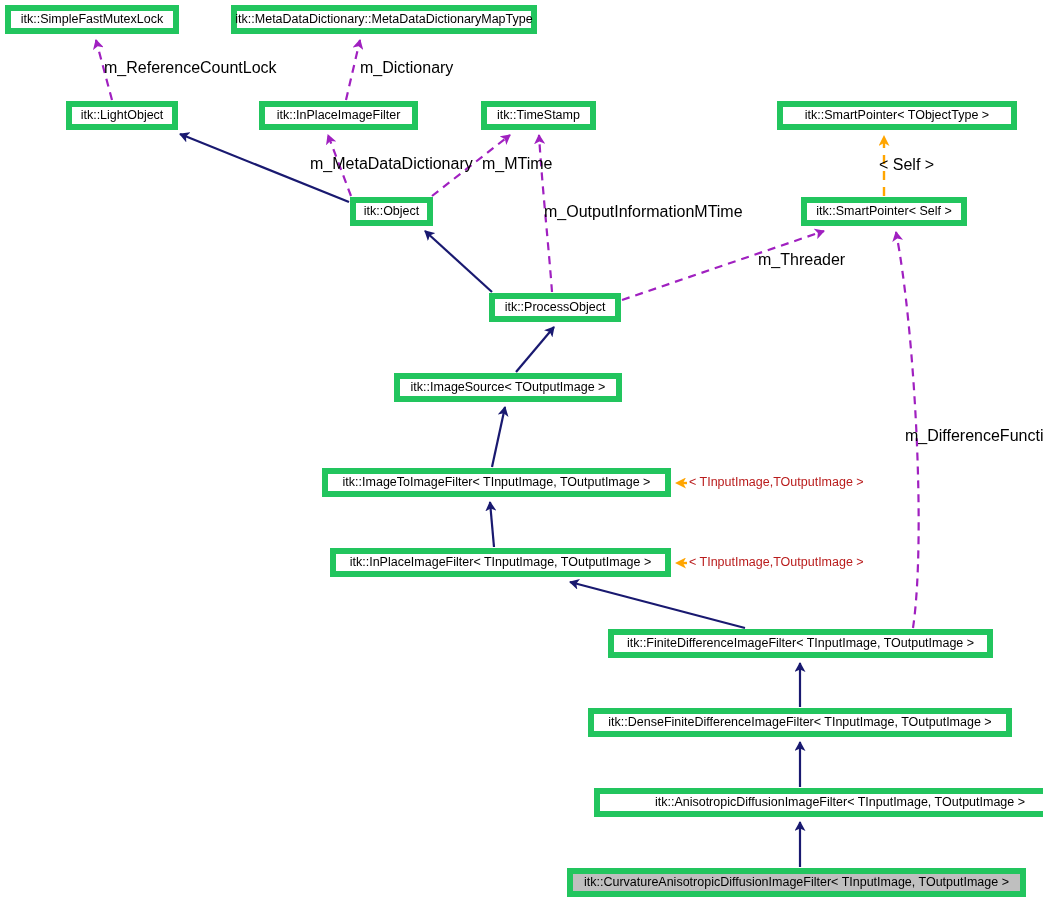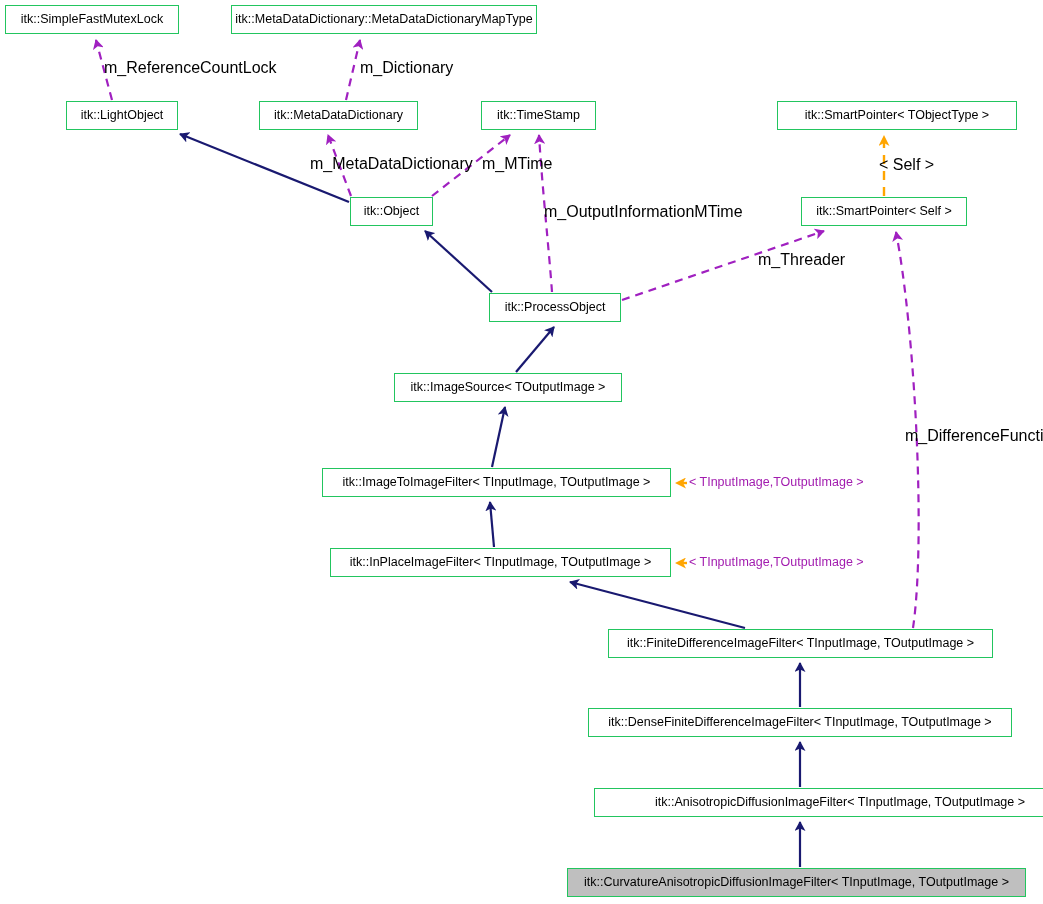--- a/index.html
+++ b/index.html
@@ -20,21 +20,21 @@
     position: absolute;
     left: 0;
     top: 0;
     width: 1043px;
     height: 904px;
     pointer-events: none;
   }
   .node {
     position: absolute;
     box-sizing: border-box;
-    border: 1px solid #22c55e;
+    border: 6px solid #22c55e;
     background: #ffffff;
     color: #000000;
     font-size: 12.5px;
     line-height: 1;
     display: flex;
     align-items: center;
     justify-content: center;
     white-space: nowrap;
     letter-spacing: 0px;
     z-index: 5;
@@ -46,21 +46,21 @@
     position: absolute;
     font-size: 16px;
     color: #000000;
     white-space: nowrap;
     line-height: 1;
     z-index: 4;
   }
   .tmpl-label {
     position: absolute;
     font-size: 12.5px;
-    color: #a21caf;
+    color: #b91c1c;
     white-space: nowrap;
     line-height: 1;
     z-index: 4;
   }
 </style>
 </head>
 <body>
 
 <div id="diagram">
 
@@ -122,21 +122,21 @@
 
   <div class="node" style="left:231px; top:5px; width:306px; height:29px;">
     <span>itk::MetaDataDictionary::MetaDataDictionaryMapType</span>
   </div>
 
   <div class="node" style="left:66px; top:101px; width:112px; height:29px;">
     <span>itk::LightObject</span>
   </div>
 
   <div class="node" style="left:259px; top:101px; width:159px; height:29px;">
-    <span>itk::MetaDataDictionary</span>
+    <span>itk::InPlaceImageFilter</span>
   </div>
 
   <div class="node" style="left:481px; top:101px; width:115px; height:29px;">
     <span>itk::TimeStamp</span>
   </div>
 
   <div class="node" style="left:777px; top:101px; width:240px; height:29px;">
     <span>itk::SmartPointer&lt; TObjectType &gt;</span>
   </div>
 

